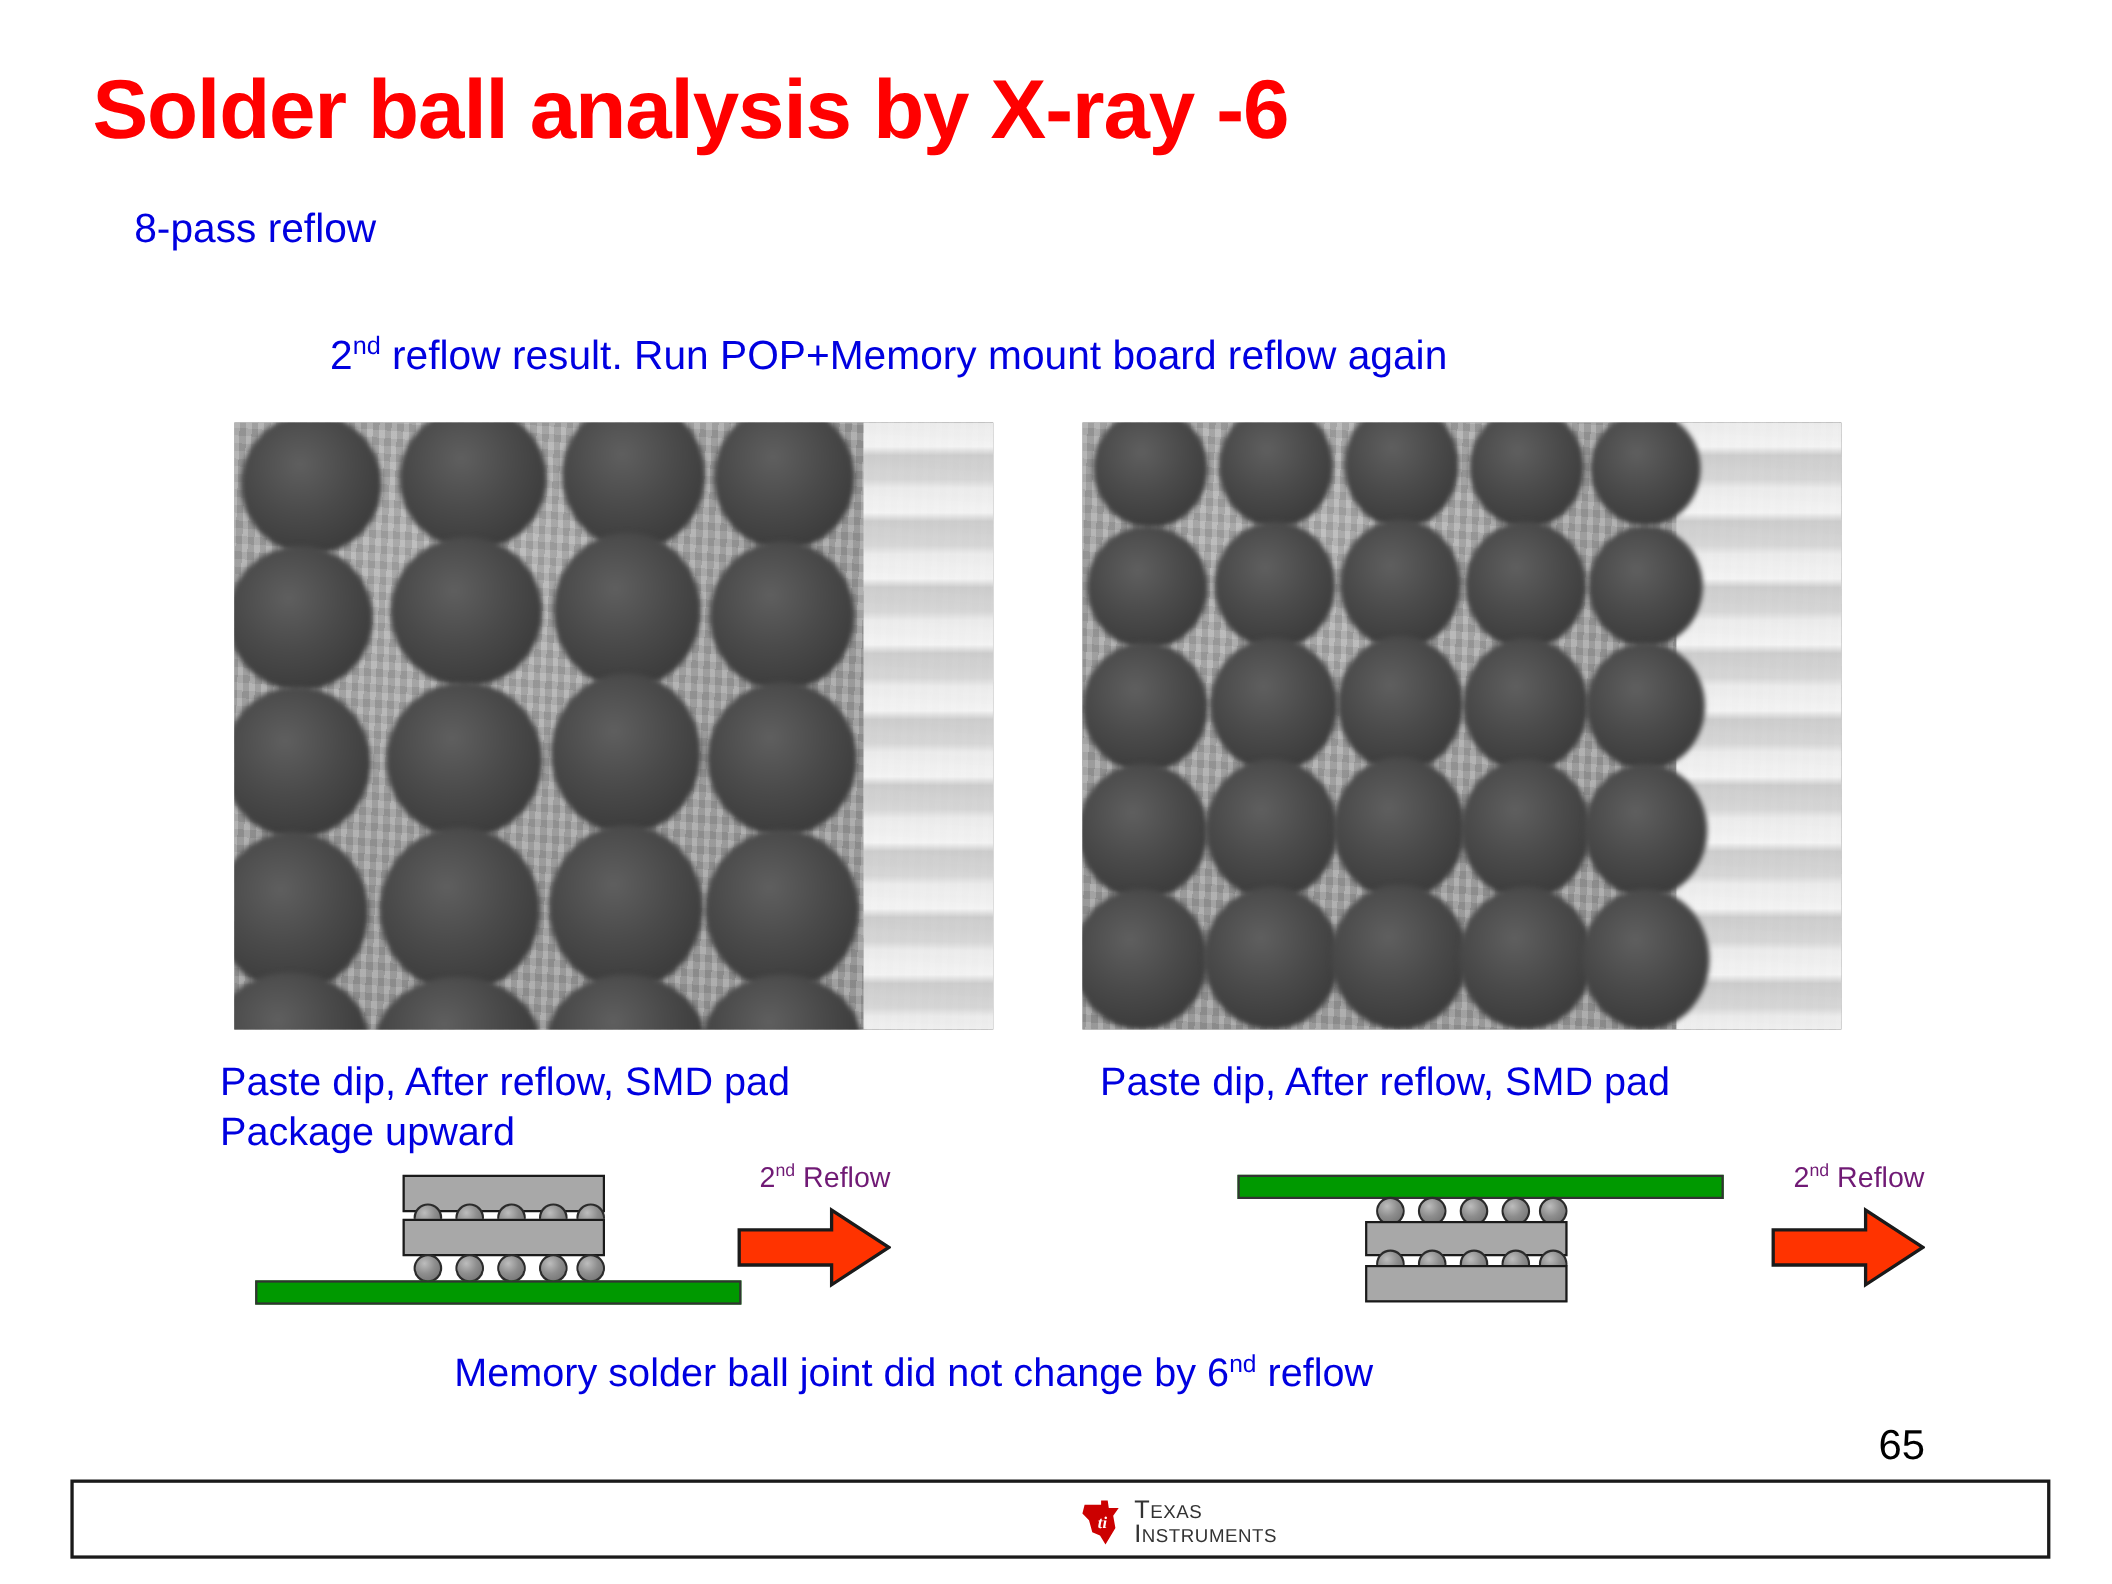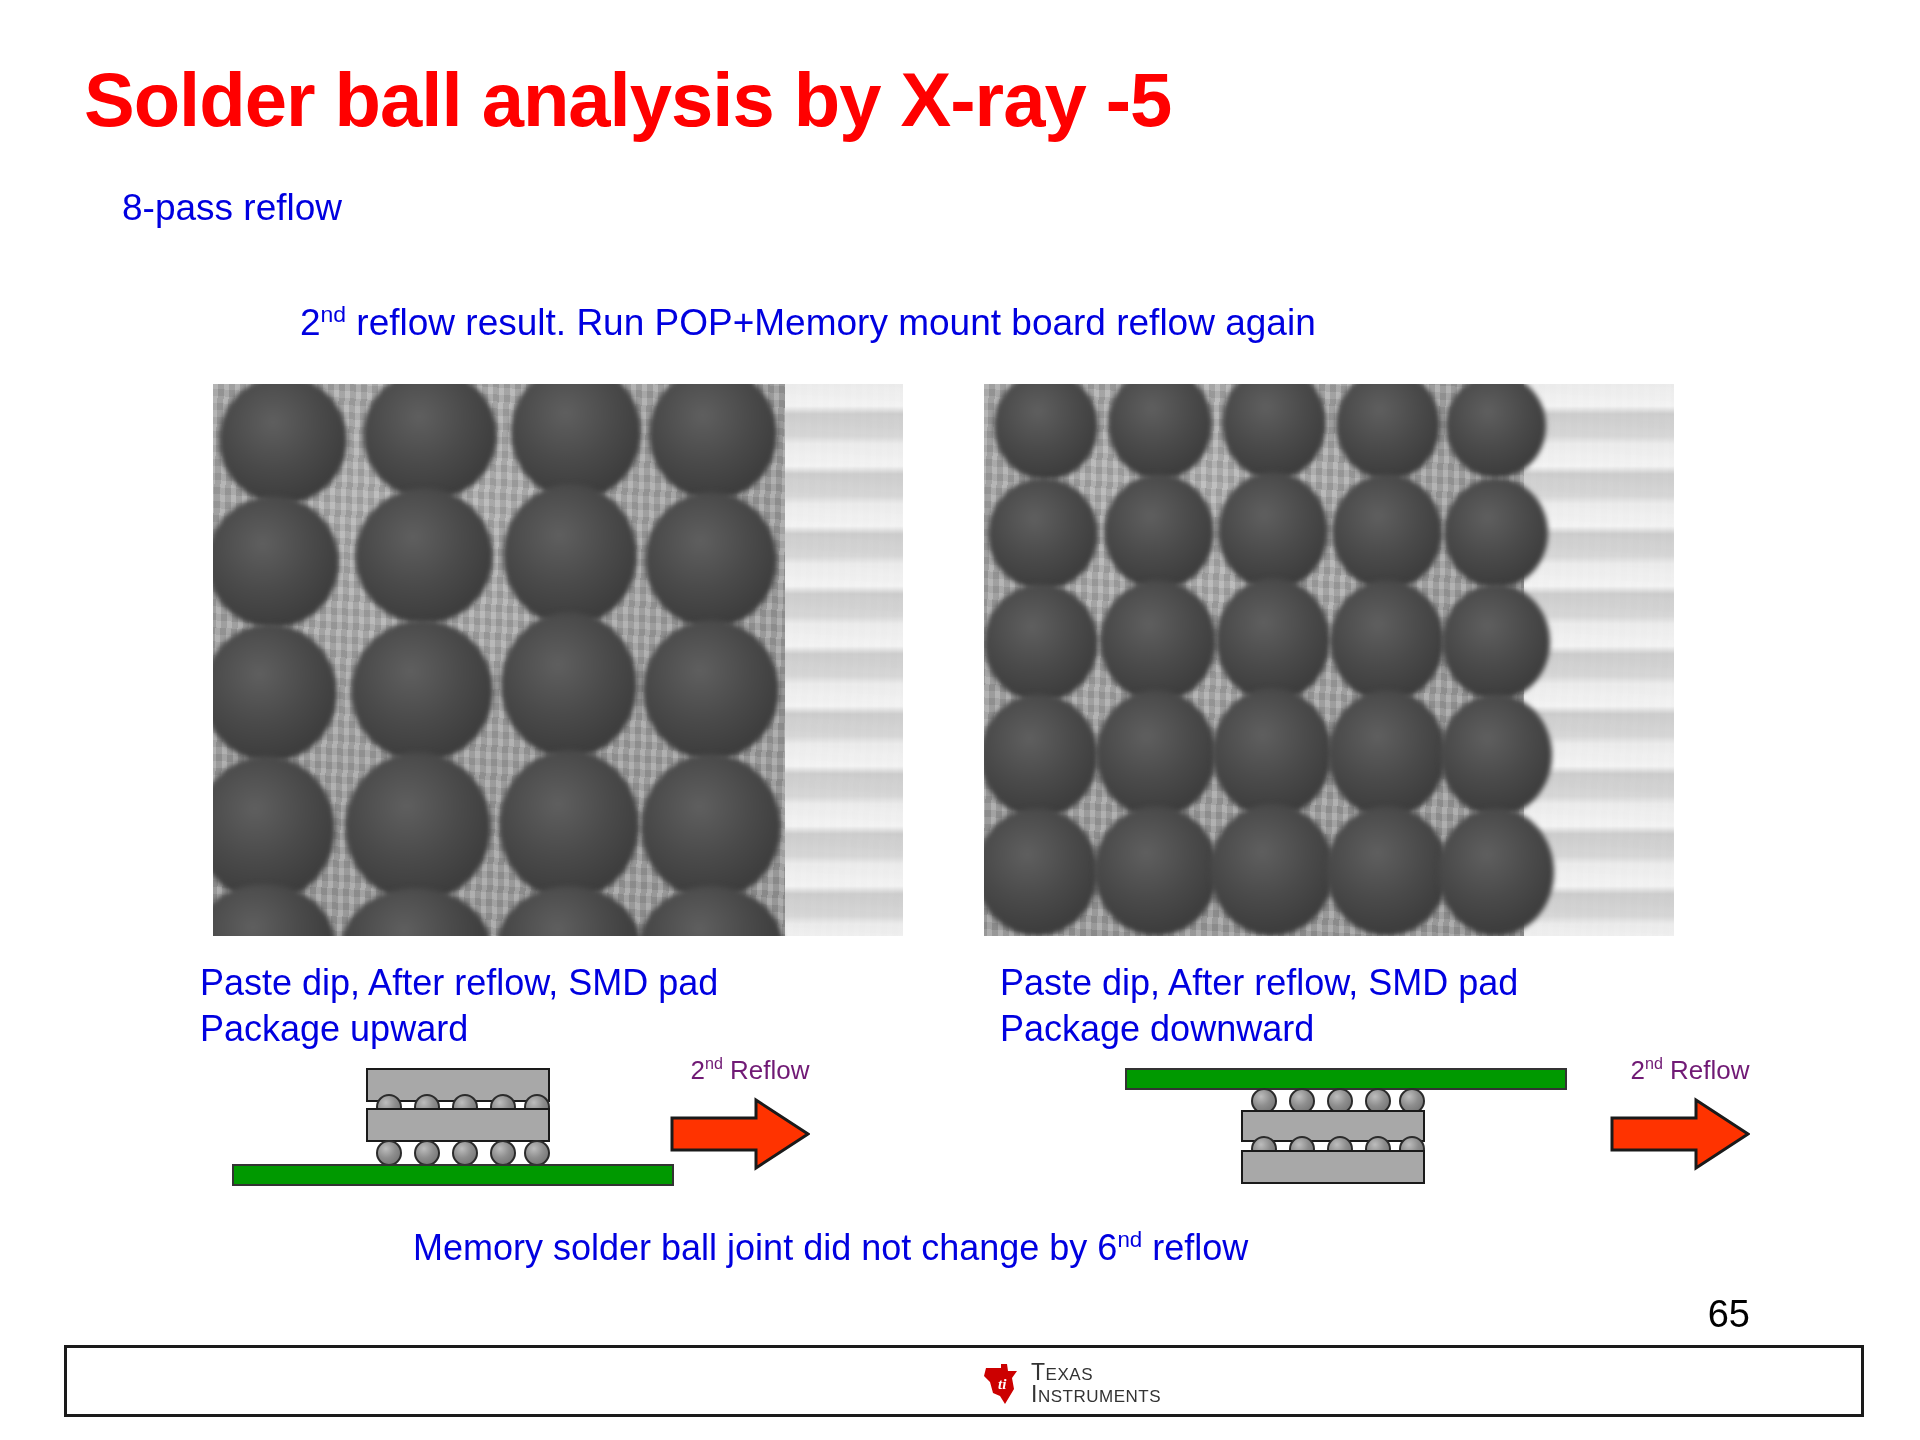--- a/index.html
+++ b/index.html
@@ -193,21 +193,21 @@
     line-height: 0.95;
     color: #333333;
   }
   .ti-words .l1 { font-size: 17px; letter-spacing: 0.5px; }
   .ti-words .l2 { font-size: 17px; letter-spacing: 0.5px; }
   .ti-words .cap { font-size: 23px; }
 </style>
 </head>
 <body>
 
-<div class="slide-title">Solder ball analysis by X-ray -5</div>
+<div class="slide-title">Solder ball analysis by X-ray -6</div>
 
 <div class="subtitle-1pass">8-pass reflow</div>
 
 <div class="headline-2nd"><span>2</span><sup class="sup">nd</sup><span> reflow result.  Run POP+Memory mount board reflow again</span></div>
 
 <div class="xray left">
   <div class="xray-noise"></div>
   <div class="pad-strip"></div>
 
   <div class="ball" style="left:6px;  top:-8px;  width:128px; height:128px;"></div>
@@ -266,21 +266,21 @@
 
   <div class="ball" style="left:-8px; top:424px; width:122px; height:128px;"></div>
   <div class="ball" style="left:110px;top:422px; width:124px; height:130px;"></div>
   <div class="ball" style="left:226px;top:420px; width:124px; height:132px;"></div>
   <div class="ball" style="left:342px;top:422px; width:122px; height:130px;"></div>
   <div class="ball" style="left:454px;top:424px; width:116px; height:128px;"></div>
 </div>
 
 <div class="caption left"><span>Paste dip, After reflow, SMD pad</span><br><span>Package upward</span></div>
 
-<div class="caption right"><span>Paste dip, After reflow, SMD pad</span><br><span>Package downward</span></div>
+<div class="caption right"><span>Paste dip, After reflow, SMD pad</span><br></div>
 
 <div class="diagram left">
 
   <div class="pkg" style="left:134px; top:0px;  width:184px; height:34px;"></div>
 
   <div class="minball" style="left:144px; top:26px;"></div>
   <div class="minball" style="left:182px; top:26px;"></div>
   <div class="minball" style="left:220px; top:26px;"></div>
   <div class="minball" style="left:258px; top:26px;"></div>
   <div class="minball" style="left:292px; top:26px;"></div>

